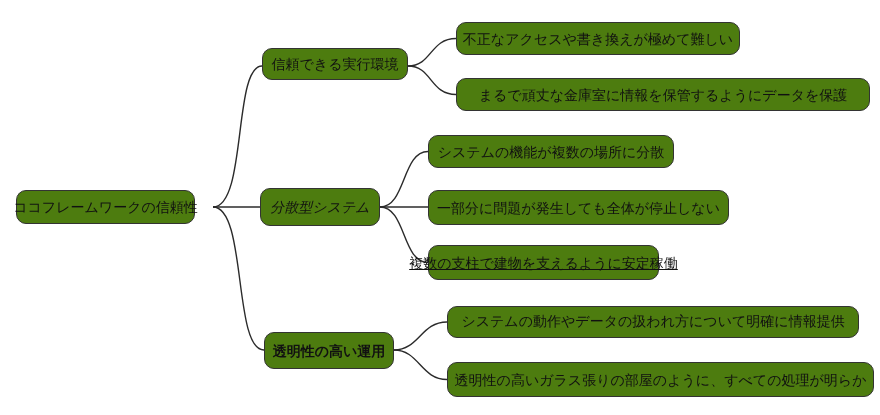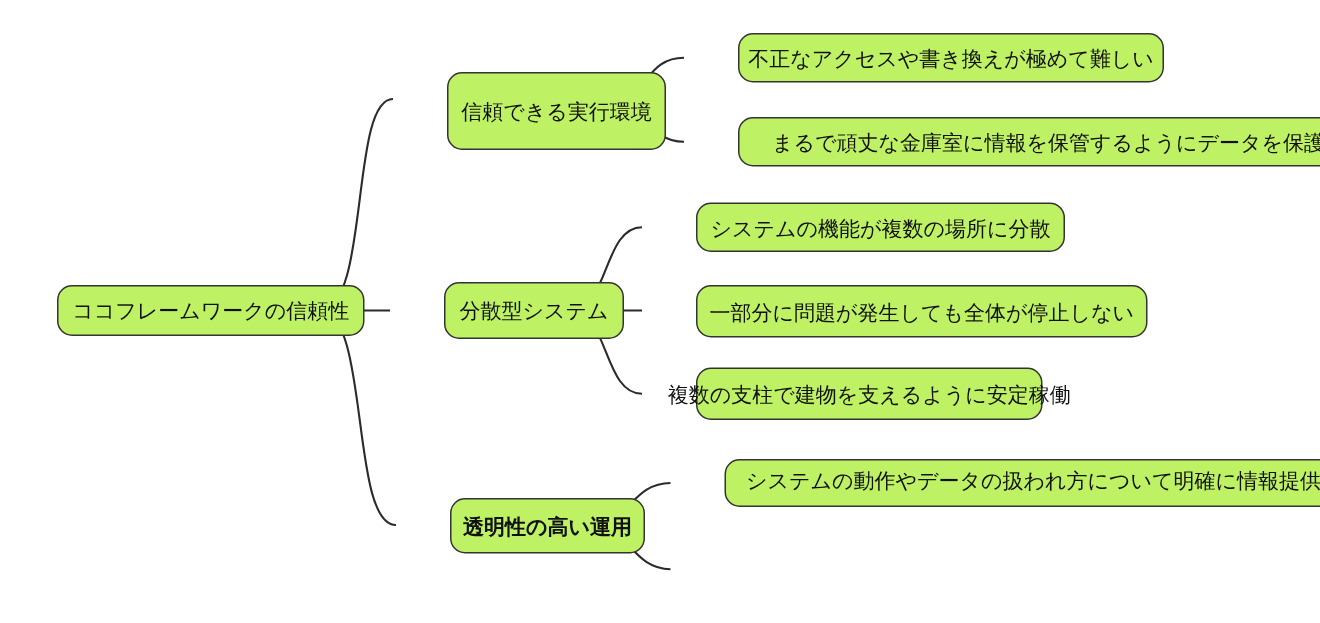--- a/index.html
+++ b/index.html
@@ -16,40 +16,39 @@
     position: absolute;
     left: 0; top: 0;
     width: 880px; height: 415px;
   }
   #edges path { stroke: #2b2b2b; stroke-width: 1.4; fill: none; }
   .node {
     position: absolute;
     display: flex;
     align-items: center;
     justify-content: center;
-    background: #bef264;
+    background: #4d7c0f;
     border: 1.6px solid #333333;
     border-radius: 10px;
     color: #111111;
     font-size: 14px;
     line-height: 1;
     white-space: nowrap;
     text-align: center;
-    margin-left: 36px;
   }
   
-  .n-root { left: 2px;   top: 190px; width: 205px; height: 34px; }
-  .n-b1   { left: 262px; top: 48px;  width: 146px; height: 52px; }
-  .n-b2   { left: 260px; top: 188px; width: 120px; height: 38px; }
+  .n-root { left: 16px;   top: 190px; width: 179px; height: 34px; }
+  .n-b1   { left: 262px; top: 48px;  width: 146px; height: 32px; }
+  .n-b2   { left: 260px; top: 188px; width: 120px; height: 38px; font-style: italic; }
   .n-b3   { left: 264px; top: 332px; width: 130px; height: 37px; font-weight: bold; }
   .n-c1a  { left: 456px; top: 22px;  width: 284px; height: 33px; }
   .n-c1b  { left: 456px; top: 78px;  width: 414px; height: 33px; text-align: center; }
   .n-c2a  { left: 428px; top: 135px; width: 246px; height: 33px; }
   .n-c2b  { left: 428px; top: 190px; width: 301px; height: 35px; }
-  .n-c2c  { left: 428px; top: 245px; width: 231px; height: 35px; }
+  .n-c2c  { left: 428px; top: 245px; width: 231px; height: 35px; text-decoration: underline; }
   .n-c3a  { left: 447px; top: 306px; width: 412px; height: 32px; font-family: Liberation Serif, serif; }
   .n-c3b  { left: 447px; top: 362px; width: 427px; height: 35px; }
 </style>
 </head>
 <body>
 
 <div id="canvas">
 
   <svg id="edges" viewBox="0 0 880 415" xmlns="http://www.w3.org/2000/svg">
     <path d="M 213 207 C 247 207 233 66 262 66"></path>
@@ -77,14 +76,15 @@
   <div class="node n-c2a">システムの機能が複数の場所に分散</div>
 
   <div class="node n-c2b">一部分に問題が発生しても全体が停止しない</div>
 
   <div class="node n-c2c">複数の支柱で建物を支えるように安定稼働</div>
 
   <div class="node n-b3">透明性の高い運用</div>
 
   <div class="node n-c3a">システムの動作やデータの扱われ方について明確に情報提供</div>
 
+  <div class="node n-c3b">透明性の高いガラス張りの部屋のように、すべての処理が明らか</div>
 
 </div>
 
 </body></html>

